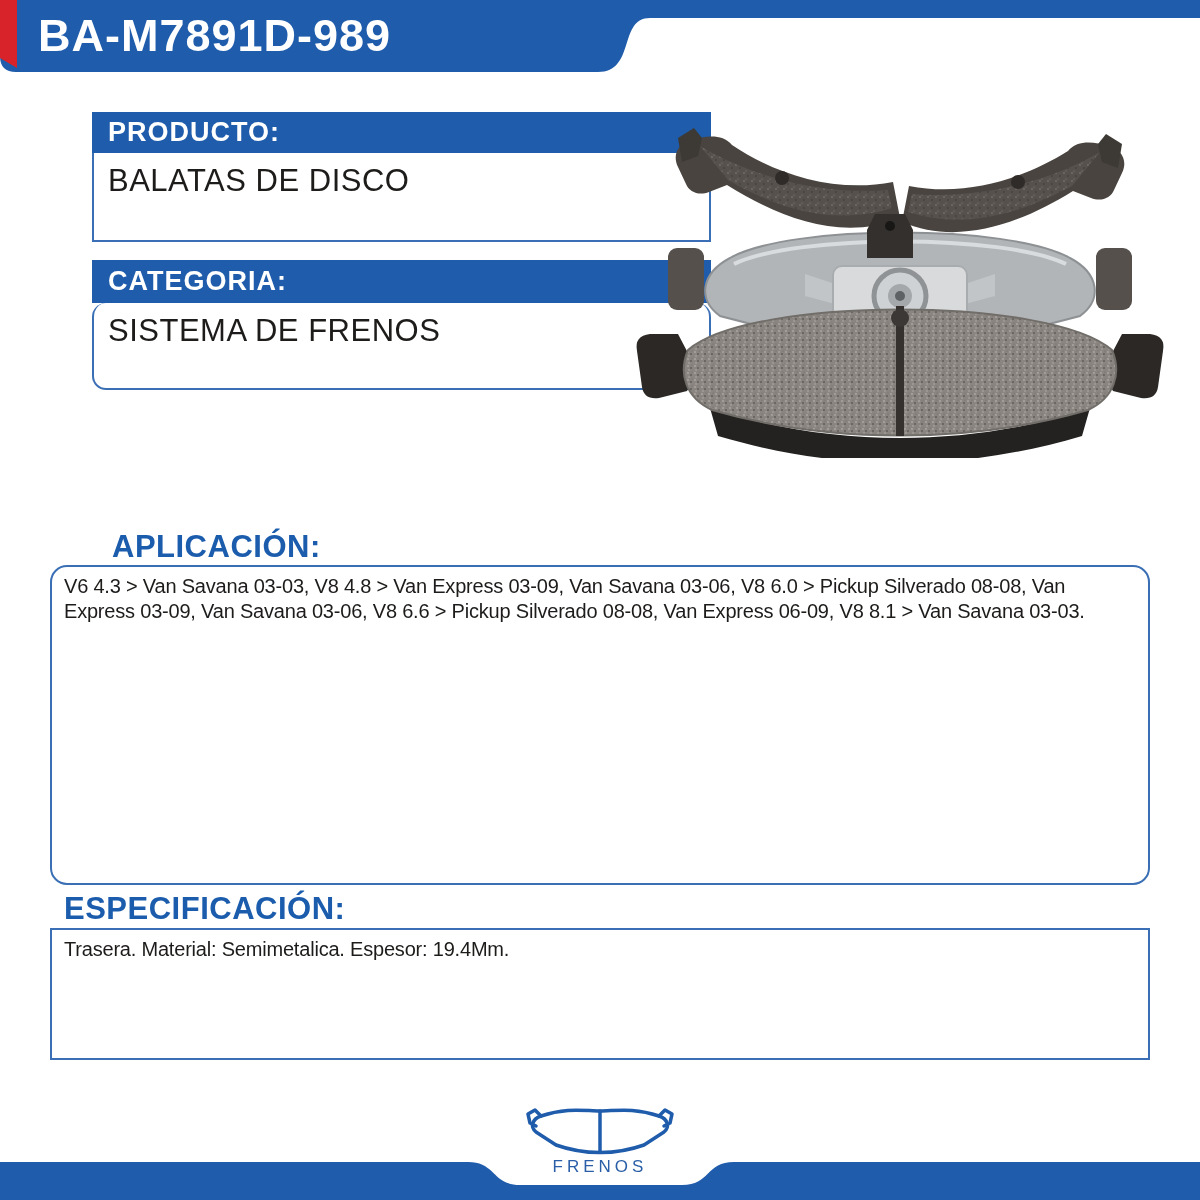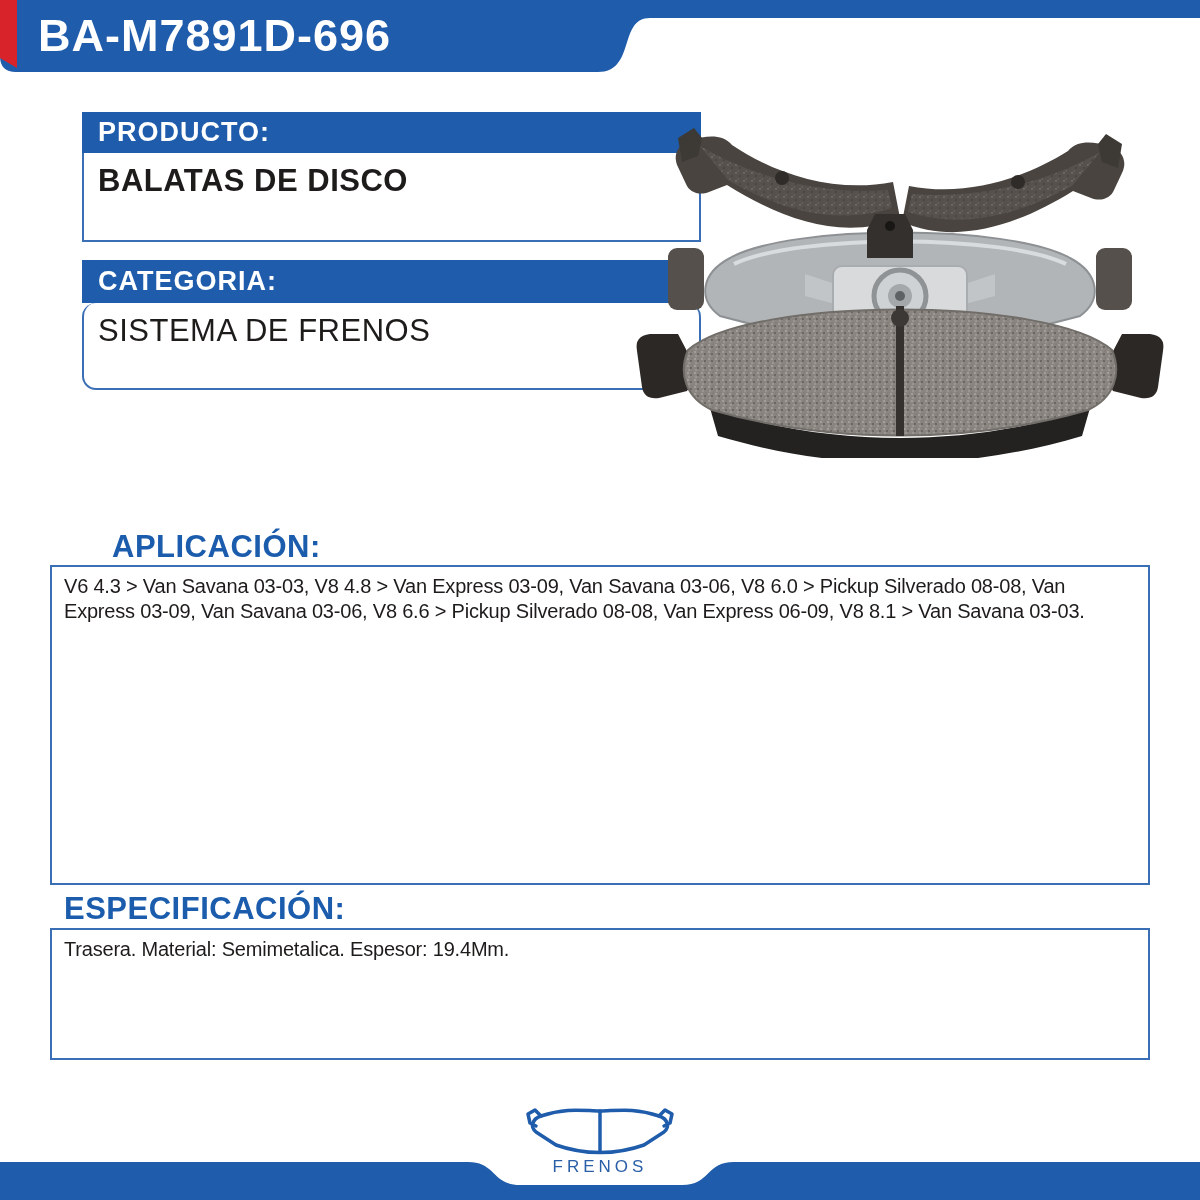--- a/index.html
+++ b/index.html
@@ -8,70 +8,70 @@
     background:#ffffff;font-family:"Liberation Sans",sans-serif;
   }
   
   .header-svg{position:absolute;top:0;left:0;}
   .part-number{
     position:absolute;top:8px;left:38px;width:600px;height:56px;
     color:#ffffff;font-size:45px;font-weight:700;letter-spacing:1px;
     line-height:56px;white-space:nowrap;
   }
   
-  .field{position:absolute;left:50px;width:619px;padding-left:32px;}
+  .field{position:absolute;left:60px;width:619px;padding-left:32px;}
   .field .bar{
     background:#1f5cab;color:#ffffff;font-weight:700;
     font-size:27px;letter-spacing:1px;padding-left:16px;
     display:flex;align-items:center;box-sizing:border-box;
   }
   .field .val{
     background:#ffffff;border:2px solid #3a6fb5;border-top:none;
     box-sizing:border-box;color:#1d1c1a;font-size:31px;letter-spacing:.5px;
     padding:10px 0 0 14px;
   }
-  #field-producto{top:112px;} #field-producto .bar{height:41px;} #field-producto .val{height:89px;font-weight:bold;}
+  #field-producto{top:112px;} #field-producto .bar{height:41px;} #field-producto .val{height:89px;}
   #field-categoria{top:260px;} #field-categoria .bar{height:43px;} #field-categoria .val{height:87px;border-radius:14px;}
   #field-marca{top:407px;} #field-marca .bar{height:43px;} #field-marca .val{height:49px;padding-top:6px;}
   
   .photo{position:absolute;left:630px;top:98px;}
   
   .sec-heading{
     position:absolute;left:64px;color:#1b5cad;font-weight:700;
     font-size:31px;letter-spacing:.5px;white-space:nowrap;
   }
   #app-heading{top:529px;margin-left:48px;}
   #spec-heading{top:891px;}
   .sec-box{
     position:absolute;left:50px;width:1100px;box-sizing:border-box;
     border:2px solid #3a6fb5;background:#fff;
     padding:7px 12px;color:#1d1c1a;font-size:20px;line-height:1.23;
     letter-spacing:-0.2px;
   }
-  #app-box{top:565px;height:320px;}
+  #app-box{top:565px;height:320px;border-radius:17px;}
   #spec-box{top:928px;height:132px;}
   .sec-box p{margin:0;}
   
   .footer-icon{position:absolute;left:525px;top:1102px;}
   .footer-label{
     position:absolute;left:0;top:1157px;width:1200px;text-align:center;
     color:#2a5fa8;font-size:17px;letter-spacing:4px;font-weight:400;
   }
   .footer-bar{position:absolute;left:0;bottom:0;}
 </style>
 </head>
 <body>
 
 <div class="page">
 
   <svg class="header-svg" width="1200" height="74" viewBox="0 0 1200 74">
     <path d="M0,0 H1200 V18 H650 C618,18 636,72 598,72 L16,72 Q0,72 0,56 Z" fill="#1f5cab"></path>
     <path d="M0,0 H17 V68 L0,58 Z" fill="#d8232a"></path>
   </svg>
-  <div class="part-number">BA-M7891D-696</div>
+  <div class="part-number">BA-M7891D-989</div>
 
   <div class="field" id="field-producto">
     <div class="bar">PRODUCTO:</div>
     <div class="val">BALATAS DE DISCO</div>
   </div>
 
   <div class="field" id="field-categoria">
     <div class="bar">CATEGORIA:</div>
     <div class="val">SISTEMA DE FRENOS</div>
   </div>

